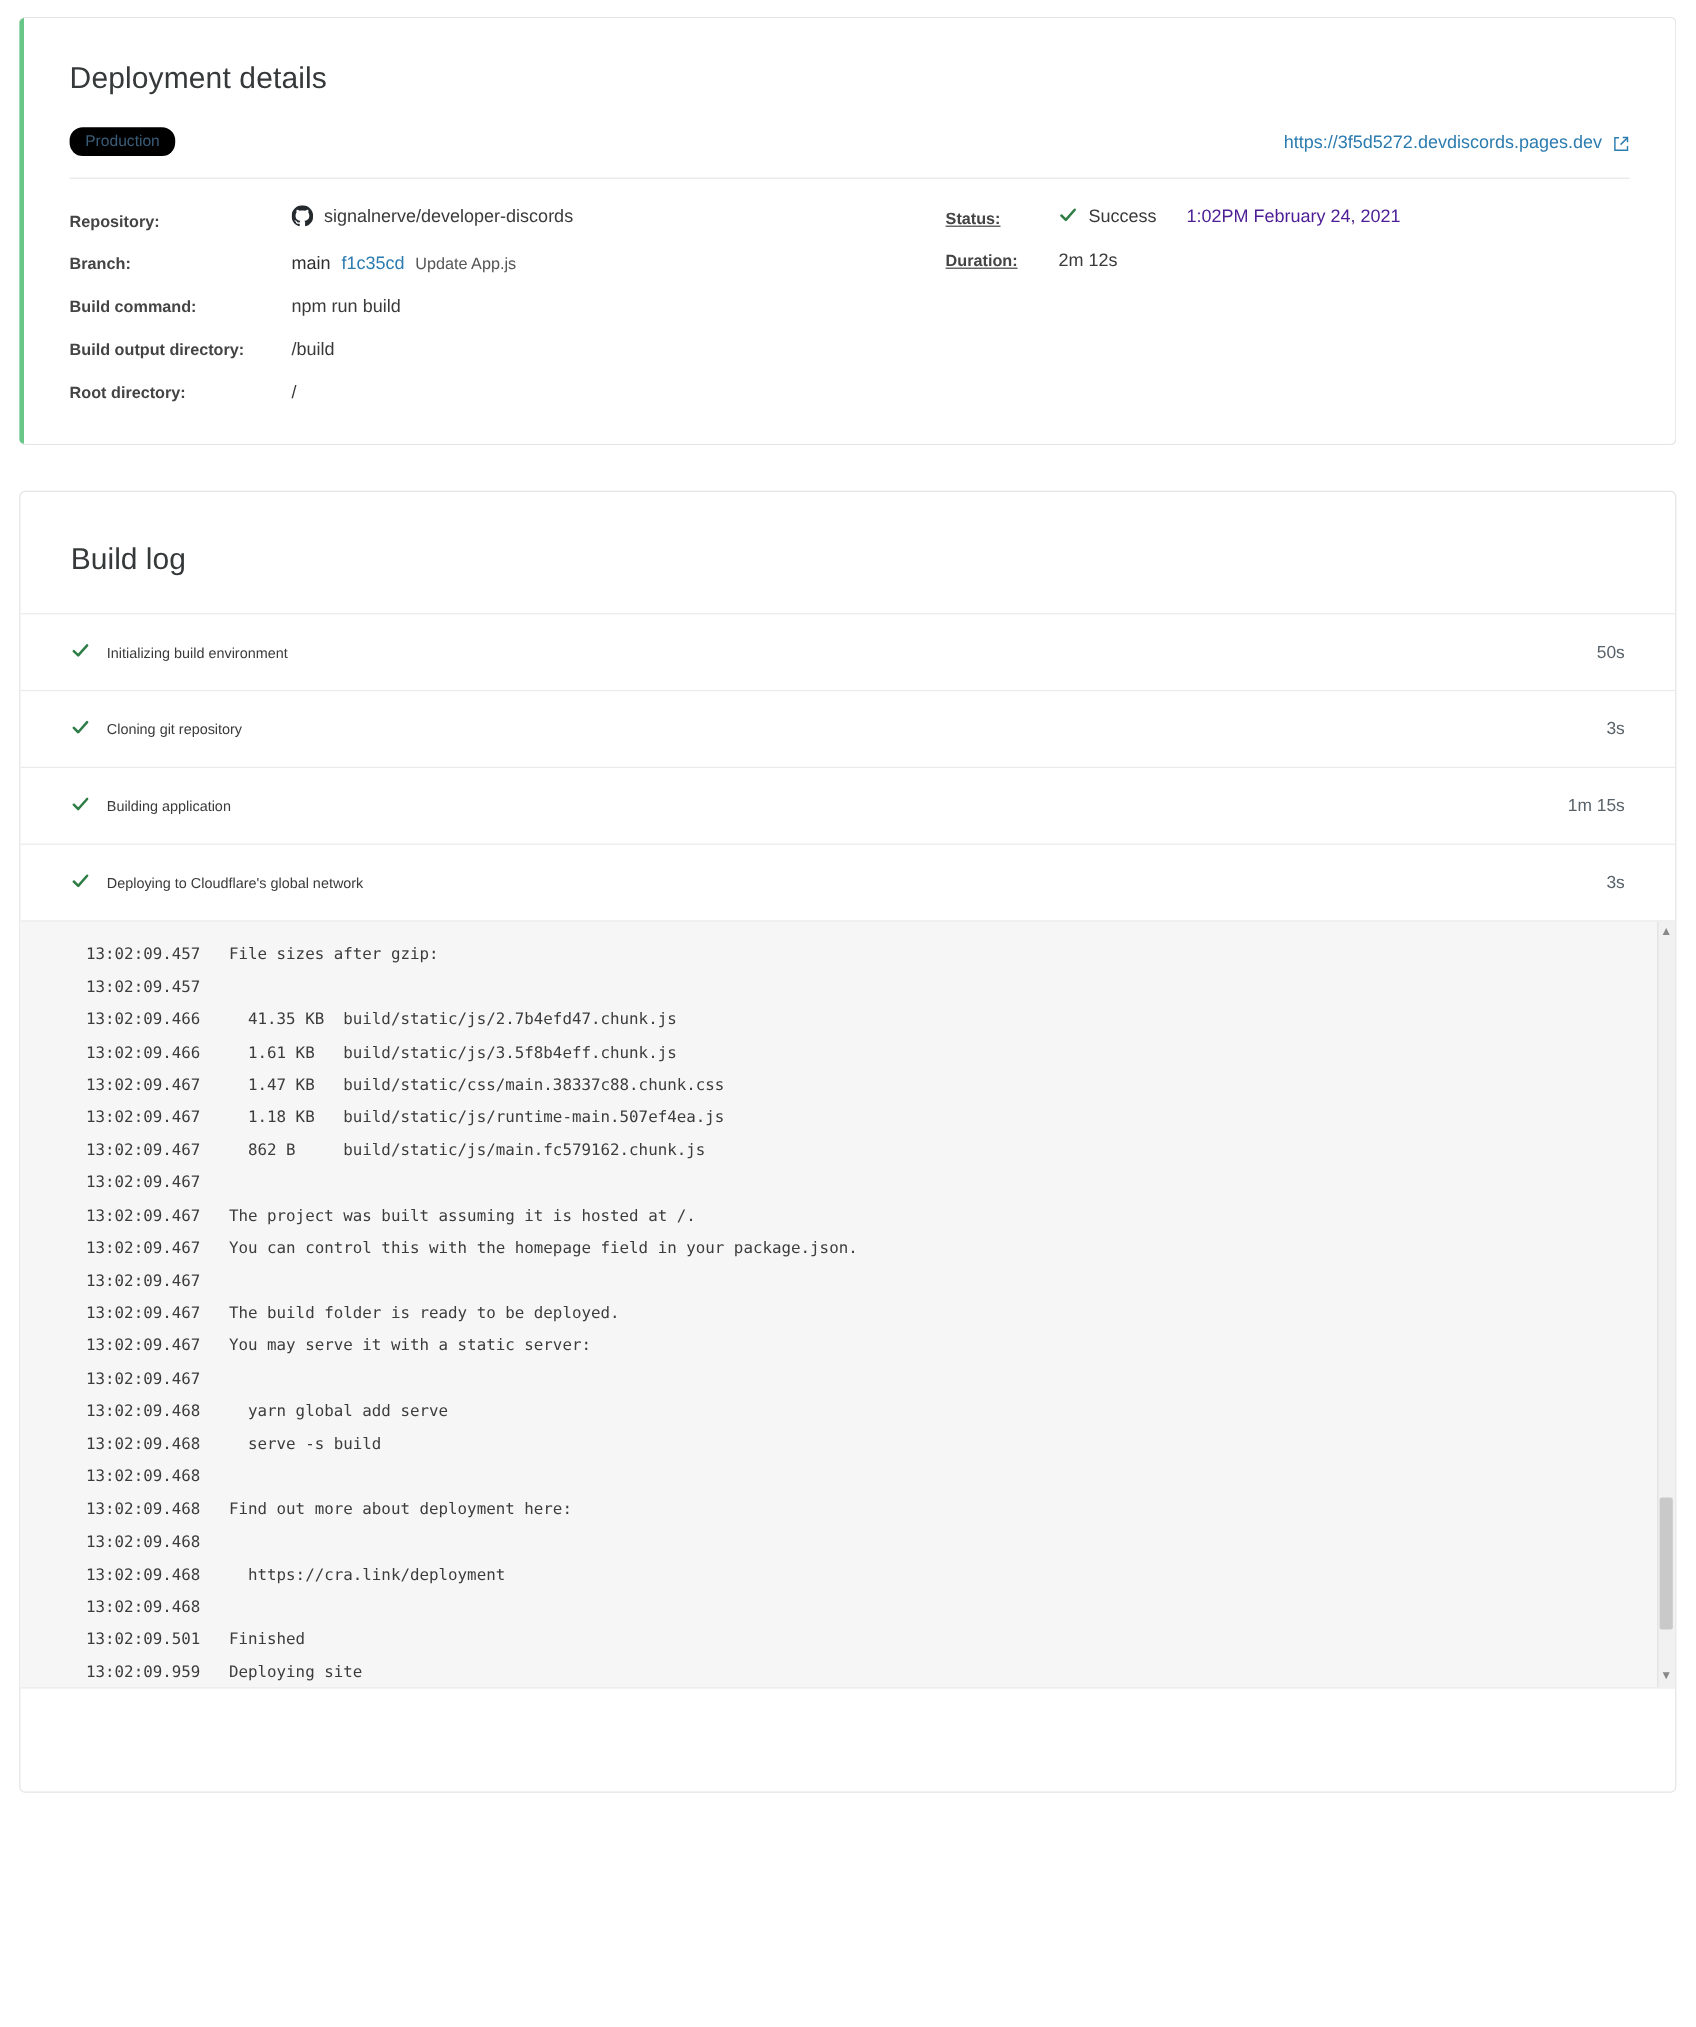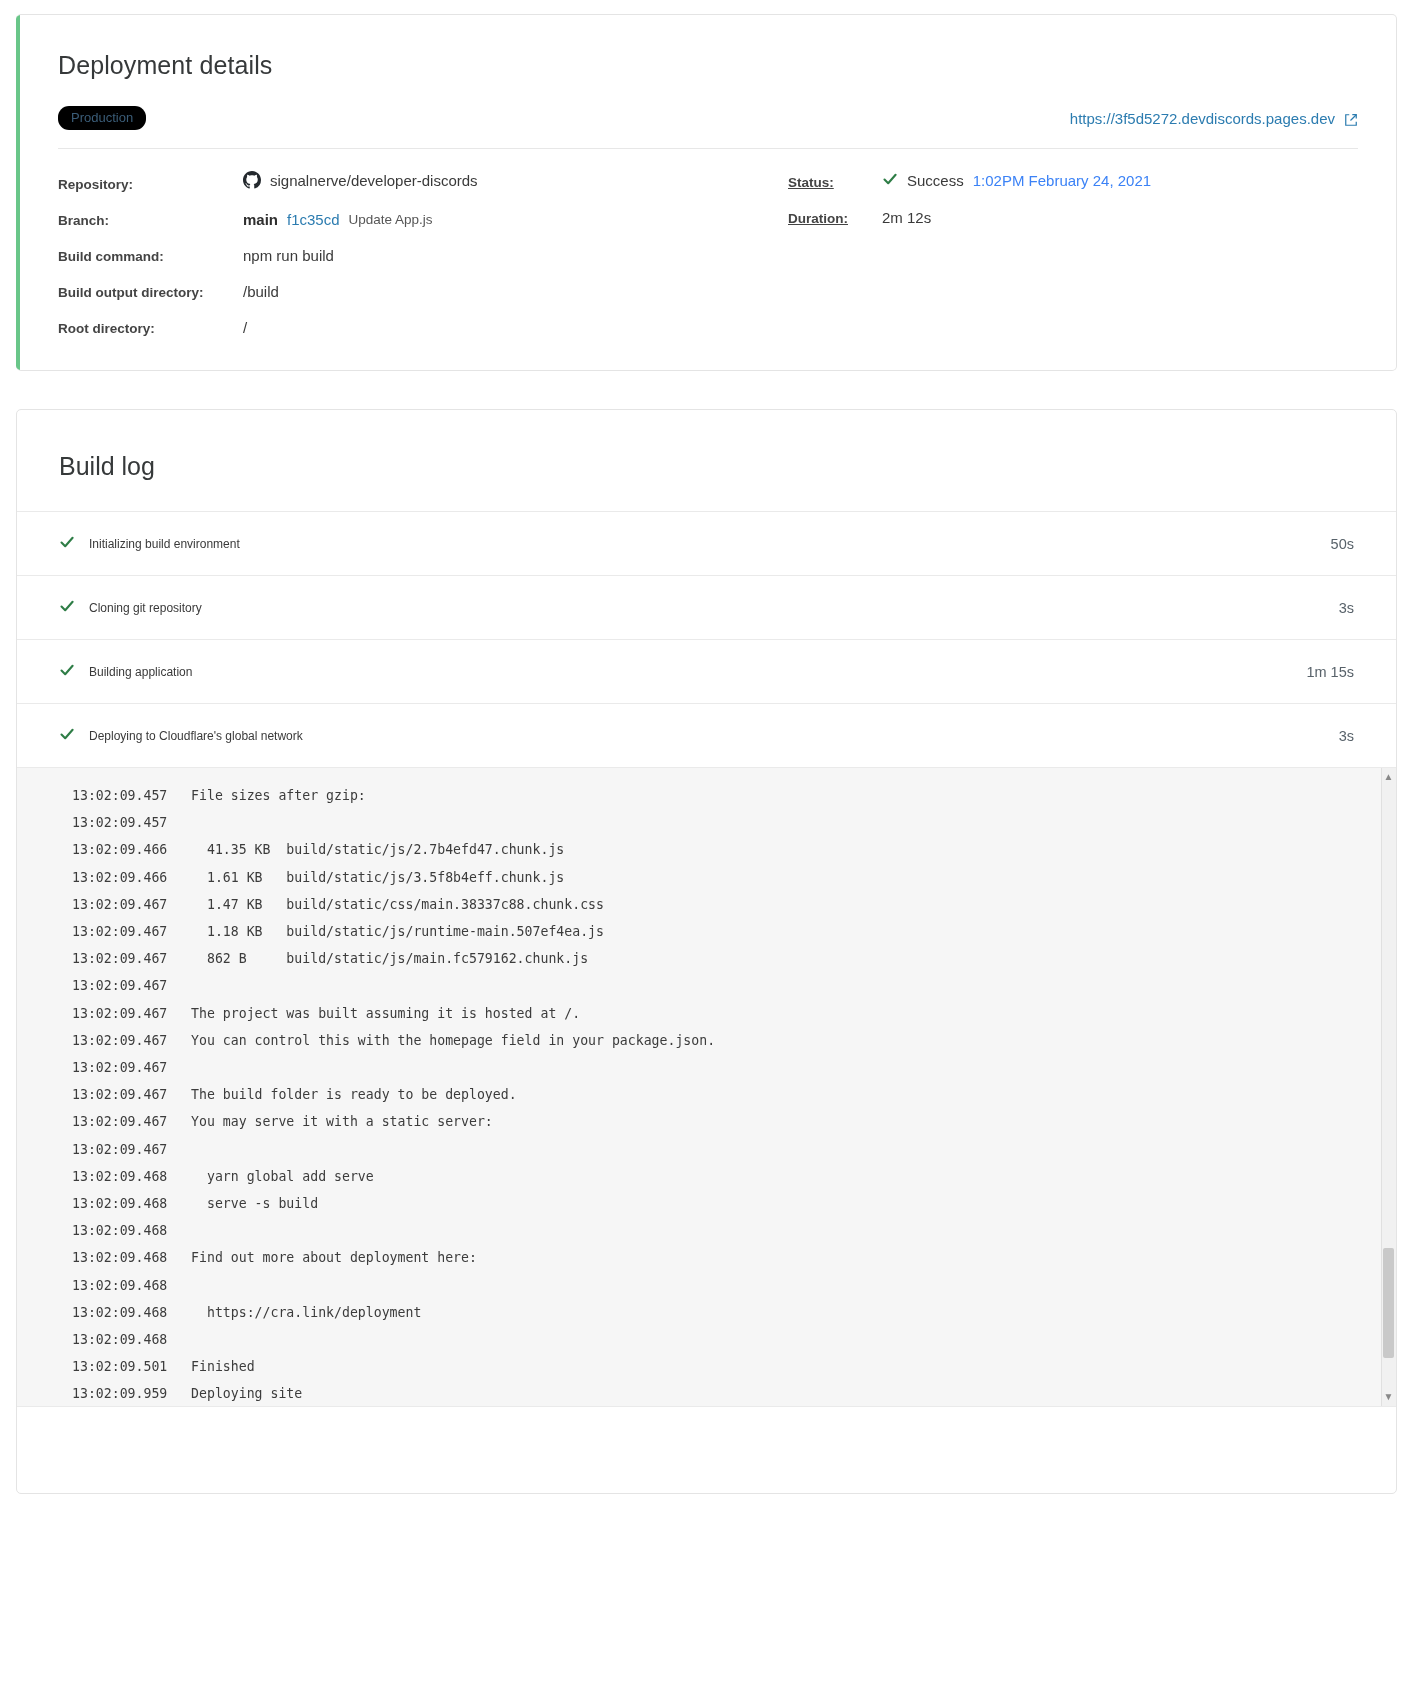--- a/index.html
+++ b/index.html
@@ -100,25 +100,25 @@
   }
   .meta-label.short { width: 94px; text-decoration: underline; }
   .meta-value {
     font-size: 15px;
     color: #3a3a3a;
     display: flex;
     align-items: center;
     gap: 9px;
   }
   .gh-icon { width: 18px; height: 18px; display: inline-block; }
-  .branch-name { font-weight: bold; font-size: 15px; color: #2f2f2f; }
+  .branch-name { font-weight: normal; font-size: 15px; color: #2f2f2f; }
   .commit-hash { color: #2c7cb0; font-size: 15px; text-decoration: none; }
   .commit-msg { color: #565656; font-size: 13.5px; }
   .status-ok { color: #3a3a3a; font-size: 15px; }
-  .status-time { color: #3b82f6; font-size: 15px; }
+  .status-time { color: #4c1d95; font-size: 15px; margin-left: 16px; }
   .check {
     color: #2e7d46;
     font-size: 17px;
     line-height: 1;
     font-weight: bold;
   }
 
   
   .log-card { margin-bottom: 24px; }
   .log-title {

